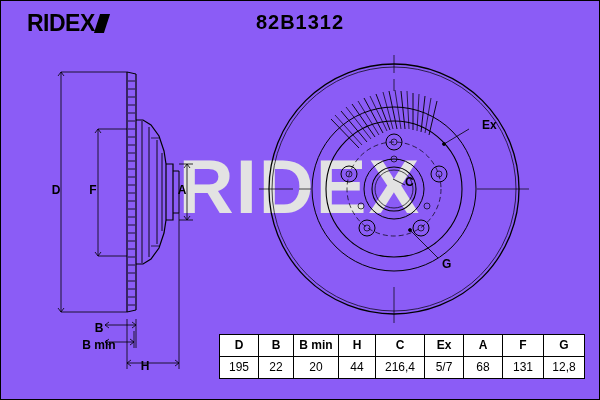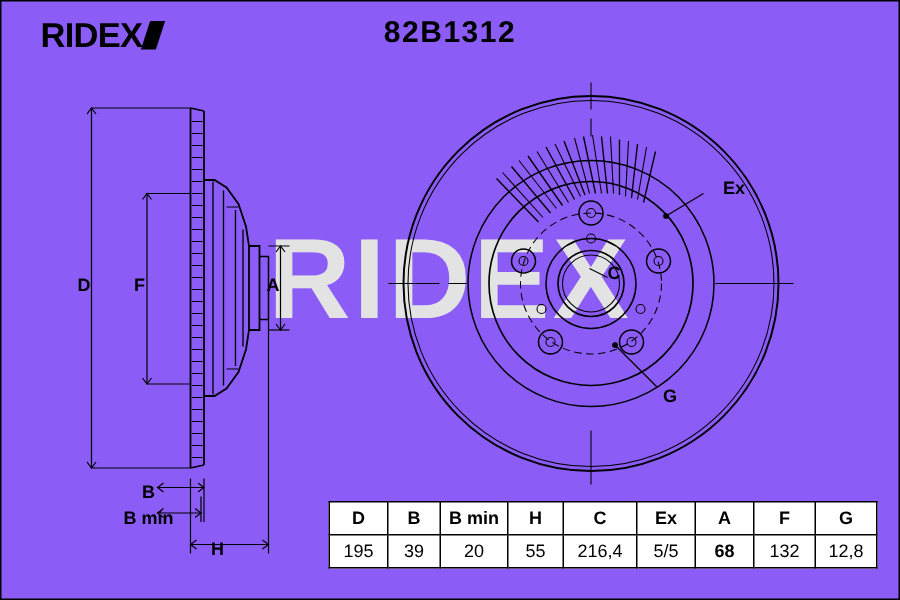--- a/index.html
+++ b/index.html
@@ -99,21 +99,21 @@
   }
   .spec-table tr.head td {
     font-weight: bold;
   }
   .col-0 { width: 38px; }
   .col-1 { width: 34px; }
   .col-2 { width: 44px; }
   .col-3 { width: 36px; }
   .col-4 { width: 48px; }
   .col-5 { width: 38px; }
-  .col-6 { width: 38px; font-weight: bold; }
+  .col-6 { width: 38px; }
   .col-7 { width: 40px; }
   .col-8 { width: 40px; }
 </style>
 </head>
 <body>
 
 <div id="page">
 
   <div class="brand"><span>RIDEX</span><span class="slash"></span></div>
 
@@ -310,25 +310,25 @@
         <td class="col-2">B min</td>
         <td class="col-3">H</td>
         <td class="col-4">C</td>
         <td class="col-5">Ex</td>
         <td class="col-6">A</td>
         <td class="col-7">F</td>
         <td class="col-8">G</td>
       </tr>
       <tr>
         <td class="col-0">195</td>
-        <td class="col-1">39</td>
+        <td class="col-1">22</td>
         <td class="col-2">20</td>
-        <td class="col-3">55</td>
+        <td class="col-3">44</td>
         <td class="col-4">216,4</td>
-        <td class="col-5">5/5</td>
+        <td class="col-5">5/7</td>
         <td class="col-6">68</td>
-        <td class="col-7">132</td>
+        <td class="col-7">131</td>
         <td class="col-8">12,8</td>
       </tr>
     </tbody>
   </table>
 
 </div>
 
 </body></html>

